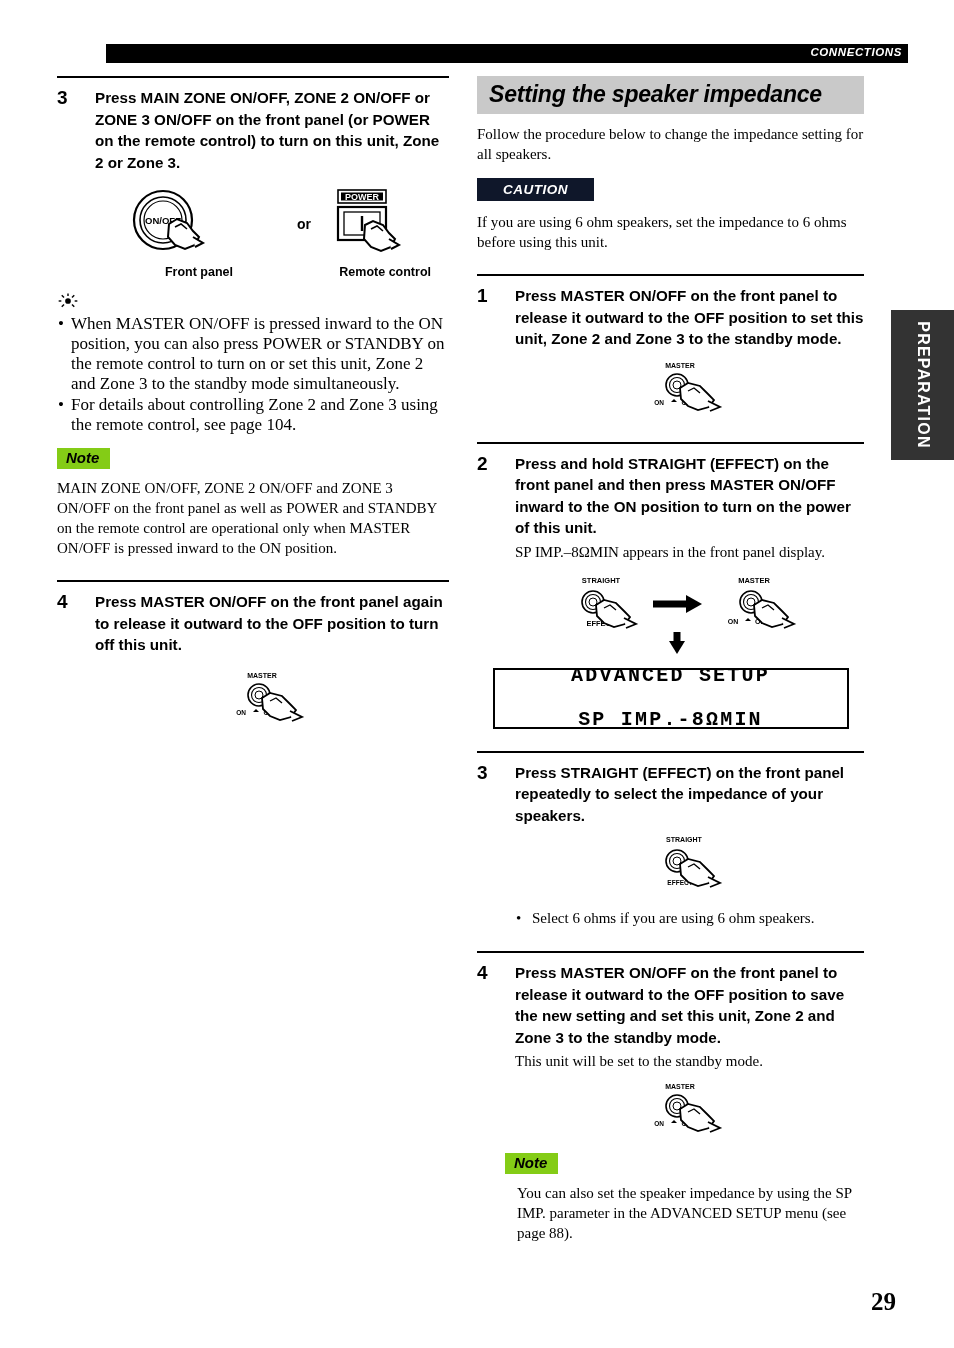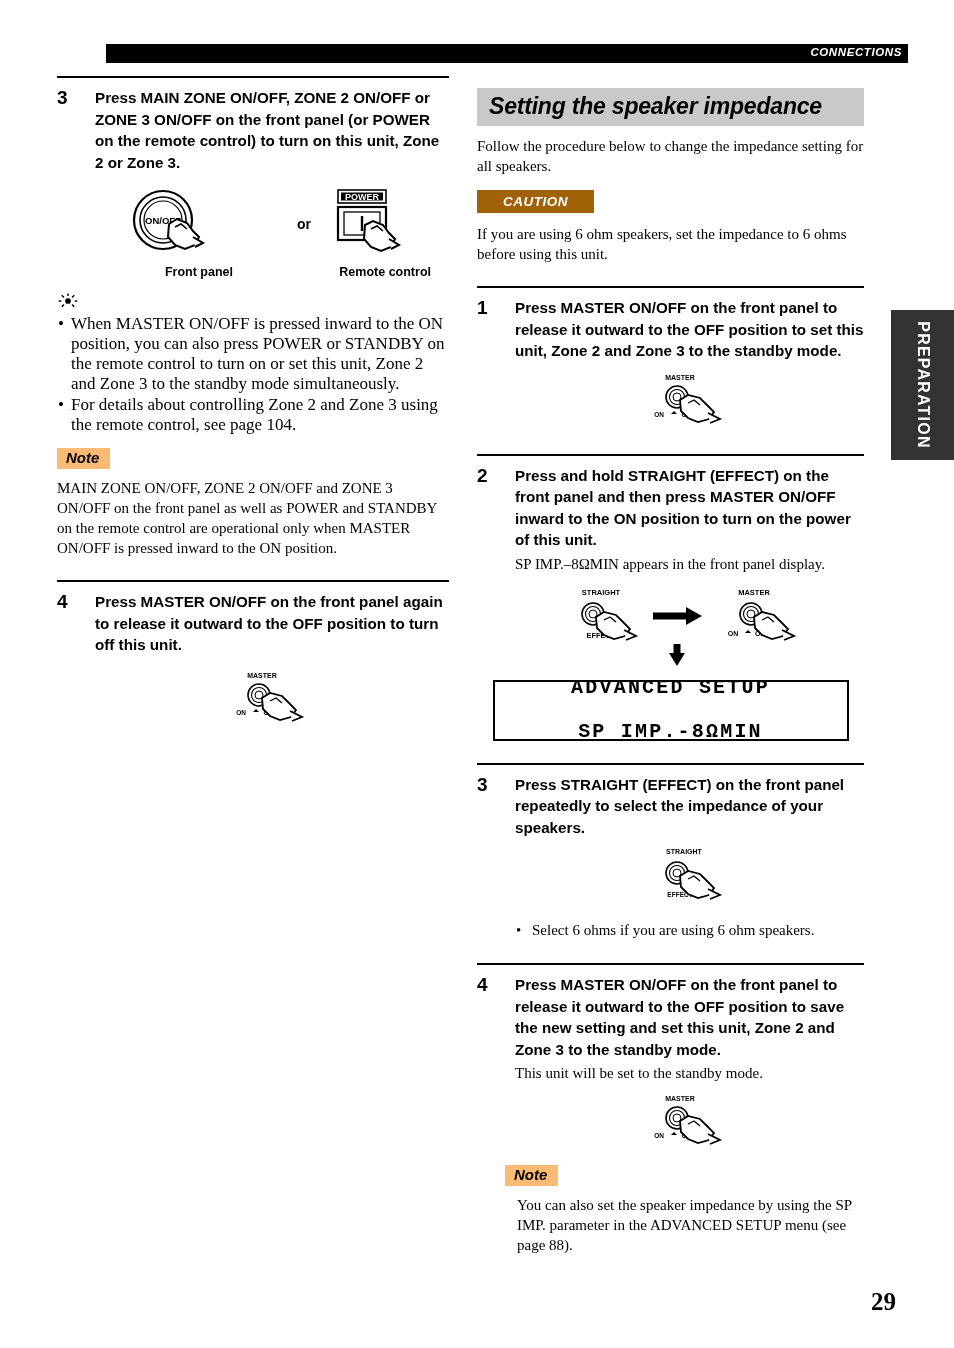--- a/index.html
+++ b/index.html
@@ -66,21 +66,21 @@
   
   .col-left {
     position: absolute;
     left: 57px;
     top: 76px;
     width: 392px;
   }
   .col-right {
     position: absolute;
     left: 477px;
-    top: 88px;
+    top: 76px;
     width: 387px;
   }
 
   
   .rule-top {
     border-top: 2.2px solid #000000;
     margin: 0;
   }
   .step {
     position: relative;
@@ -131,37 +131,37 @@
     font-family: "Liberation Sans", sans-serif;
     font-weight: bold;
     font-style: italic;
     font-size: 23px;
     line-height: 26px;
     letter-spacing: -0.2px;
   }
 
   
   .caution-bar {
-    background: #a16207;
+    background: #0f172a;
     display: inline-block;
     padding: 2px 26px 3px 26px;
     margin: 14px 0 11px 0;
   }
   .caution-text {
     font-family: "Liberation Sans", sans-serif;
     font-weight: bold;
     font-style: italic;
     font-size: 13.5px;
     letter-spacing: 0.5px;
     color: #ffffff;
   }
 
   
   .note-tag {
-    background: #fdba74;
+    background: #84cc16;
     display: inline-block;
     padding: 1px 11px 2px 9px;
     margin: 12px 0 9px 0;
   }
   .note-tag-text {
     font-family: "Liberation Sans", sans-serif;
     font-weight: bold;
     font-style: italic;
     font-size: 15px;
   }

